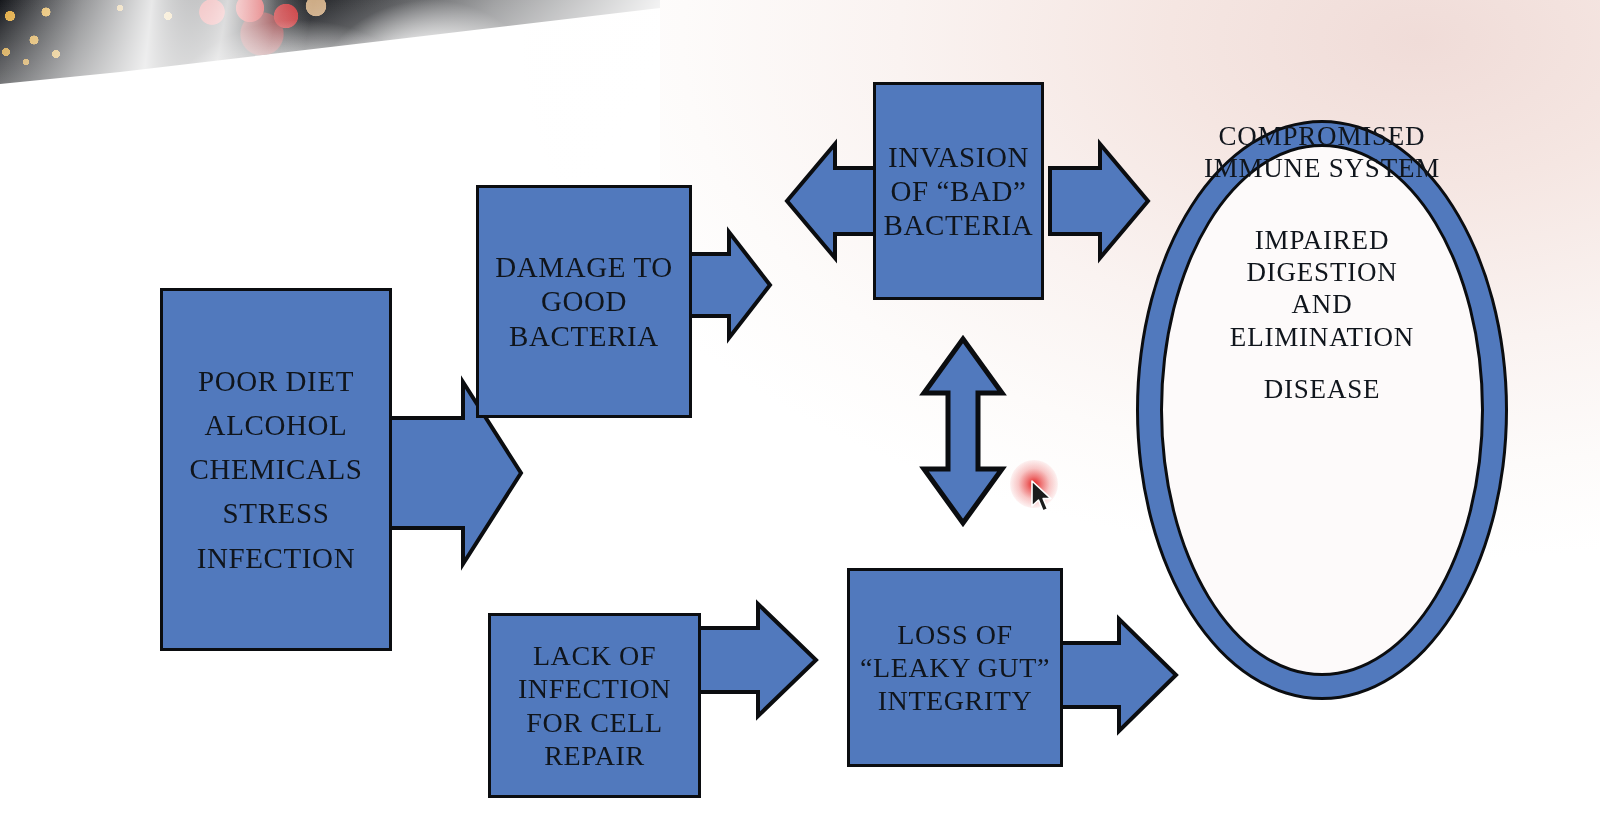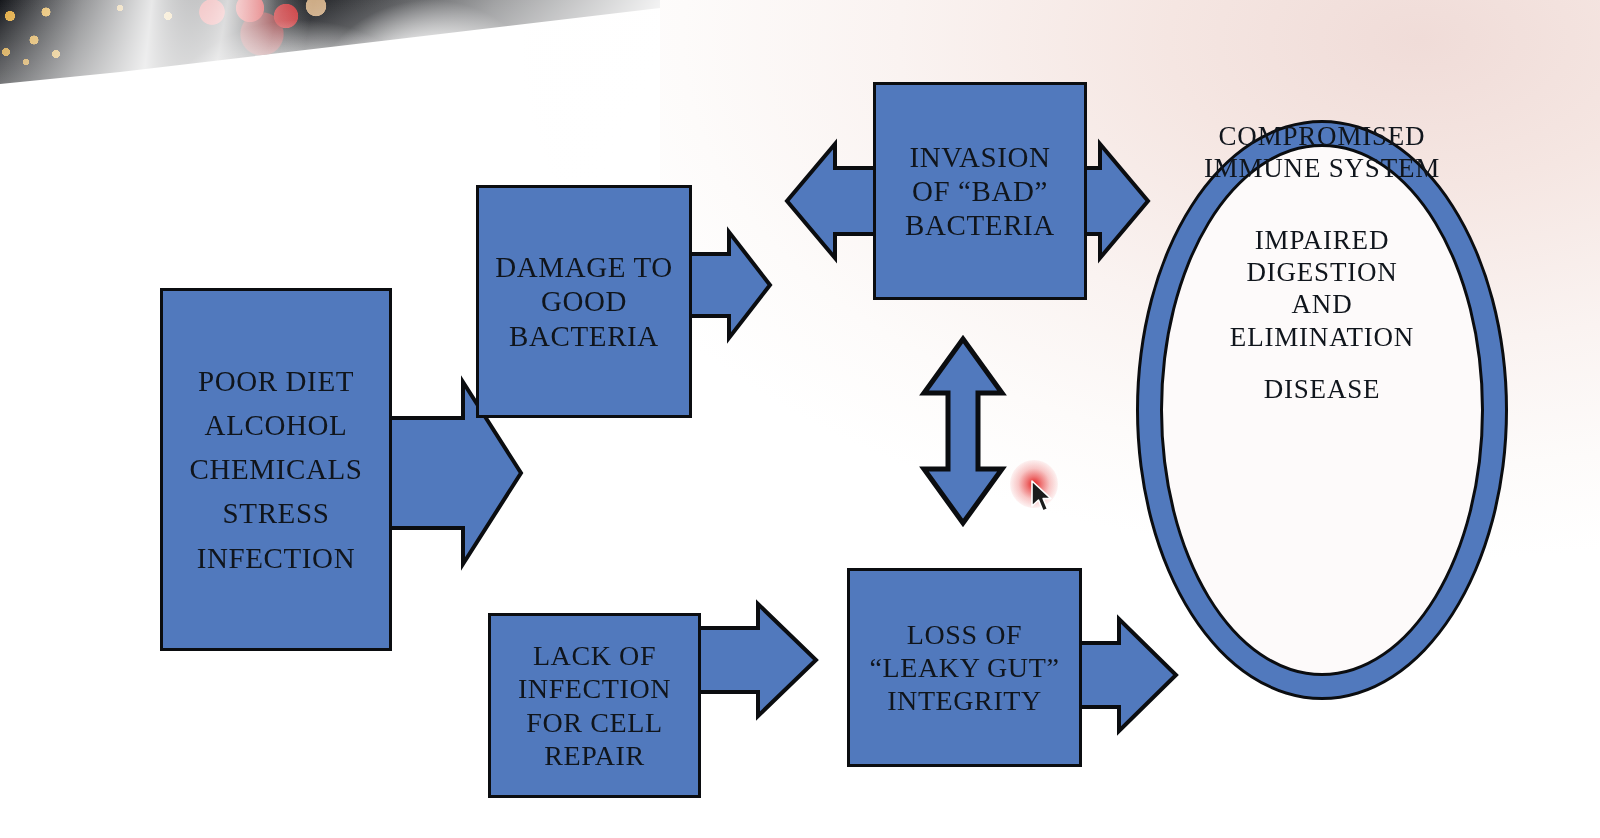--- a/index.html
+++ b/index.html
@@ -186,38 +186,38 @@
   </div>
 
   <div class="node" style="left:476px;top:185px;width:216px;height:233px;font-size:29px;">
     <div>
       <span>DAMAGE TO</span>
       <span>GOOD</span>
       <span>BACTERIA</span>
     </div>
   </div>
 
-  <div class="node" style="left:873px;top:82px;width:214px;height:218px;font-size:29px;justify-content:center;">
+  <div class="node" style="left:873px;top:82px;width:171px;height:218px;font-size:29px;justify-content:center;">
     <div>
       <span>INVASION</span>
       <span>OF “BAD”</span>
       <span>BACTERIA</span>
     </div>
   </div>
 
   <div class="node" style="left:488px;top:565px;width:213px;height:185px;font-size:28px;margin-top:48px;">
     <div>
       <span>LACK OF</span>
       <span>INFECTION</span>
       <span>FOR CELL</span>
       <span>REPAIR</span>
     </div>
   </div>
 
-  <div class="node" style="left:847px;top:568px;width:235px;height:199px;font-size:28px;">
+  <div class="node" style="left:847px;top:568px;width:216px;height:199px;font-size:28px;">
     <div>
       <span>LOSS OF</span>
       <span>“LEAKY GUT”</span>
       <span>INTEGRITY</span>
     </div>
   </div>
 
   <div class="oval" style="left:1136px;top:120px;width:372px;height:580px;">
     <div class="ring"></div>
     <div class="hole"></div>

